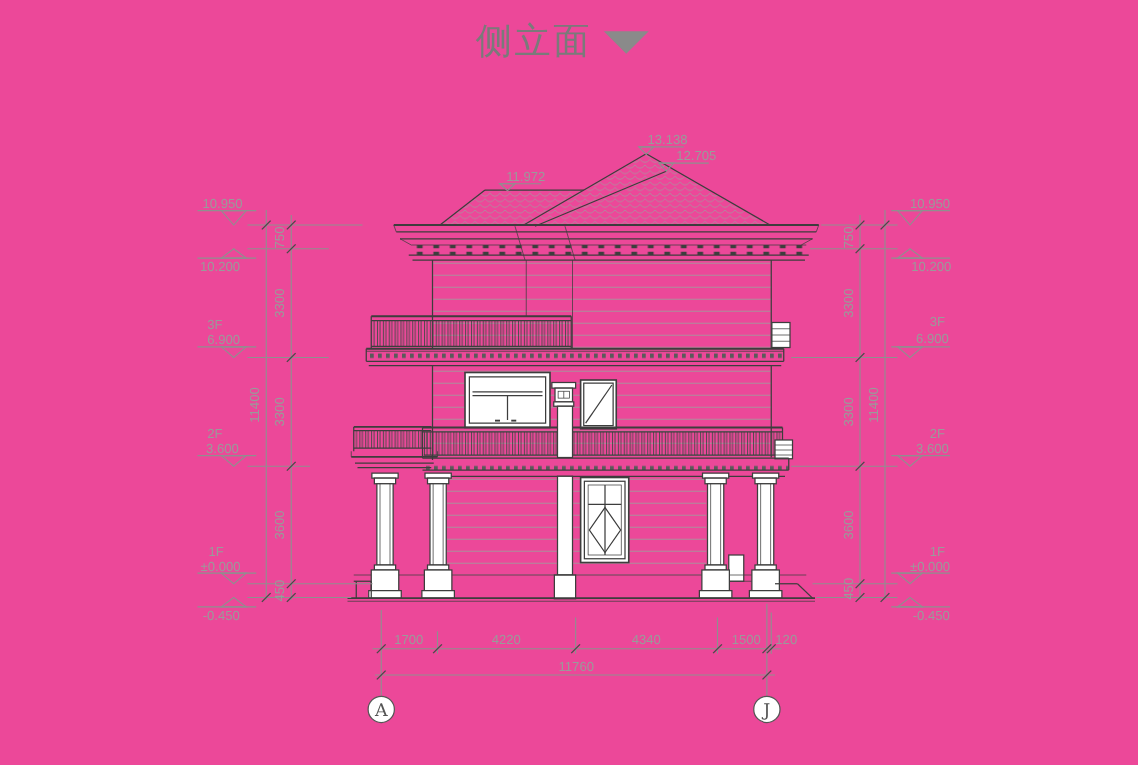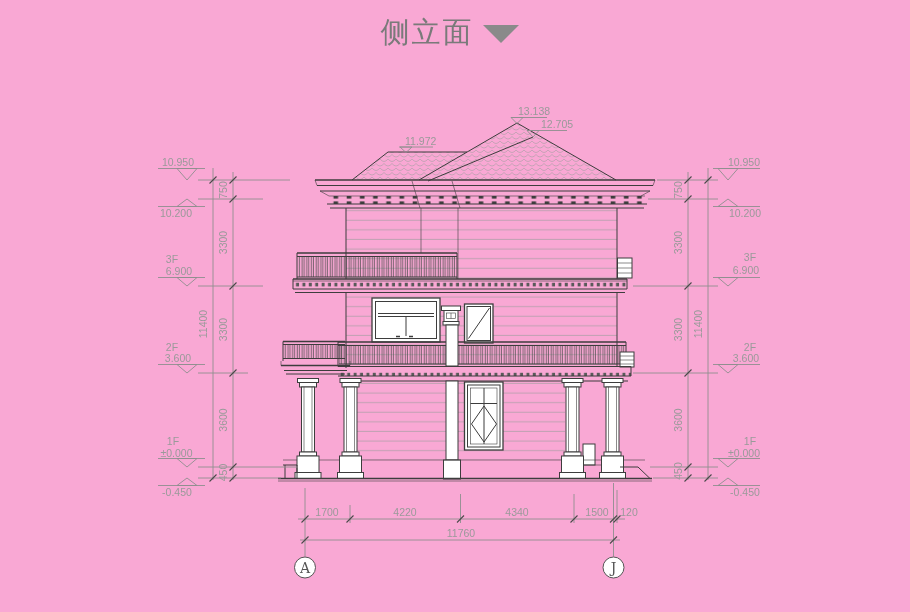--- a/index.html
+++ b/index.html
@@ -1,16 +1,16 @@
 <!DOCTYPE html>
 <html style="--line-dark: #3d3d3d; --dim-gray: #8f8f8f; --text-gray: #9a9a9a; --title-gray: #7a7a7a;"><head>
 <meta charset="utf-8">
 <style>
   html,body{margin:0;padding:0;background:#fff;}
-  #stage{position:relative;width:910px;height:612px;background:#f9a8d4;overflow:hidden;
+  #stage{position:relative;width:910px;height:612px;background:#ec4899;overflow:hidden;
          font-family:"Liberation Sans",sans-serif;}
   svg{position:absolute;left:0;top:0;}
   
   .b  {stroke:var(--line-dark,#3d3d3d);fill:none;stroke-width:1;}
   .b2 {stroke:var(--line-dark,#3d3d3d);fill:none;stroke-width:1.5;}
   .bt {stroke:var(--line-dark,#3d3d3d);fill:none;stroke-width:.6;}
   .bf {stroke:var(--line-dark,#3d3d3d);fill:#fff;stroke-width:1;}
   .bf2{stroke:var(--line-dark,#3d3d3d);fill:#fff;stroke-width:1.3;}
   
   .d  {stroke:var(--dim-gray,#8f8f8f);fill:none;stroke-width:.9;}

